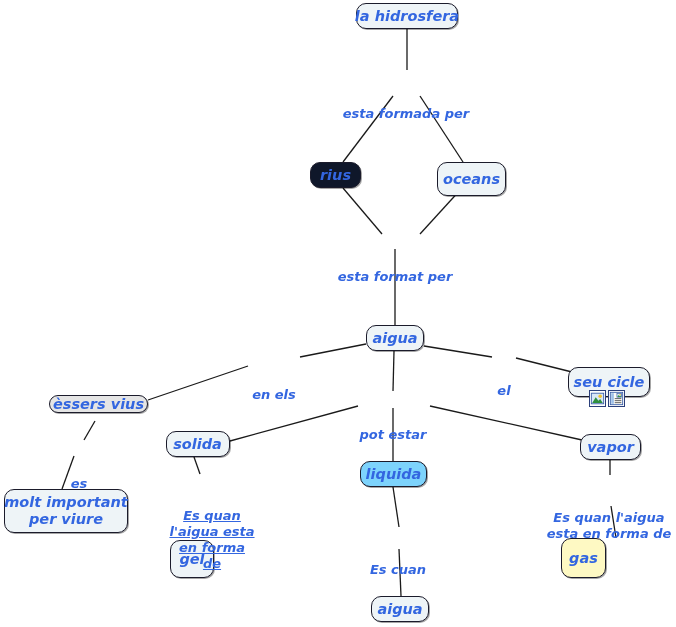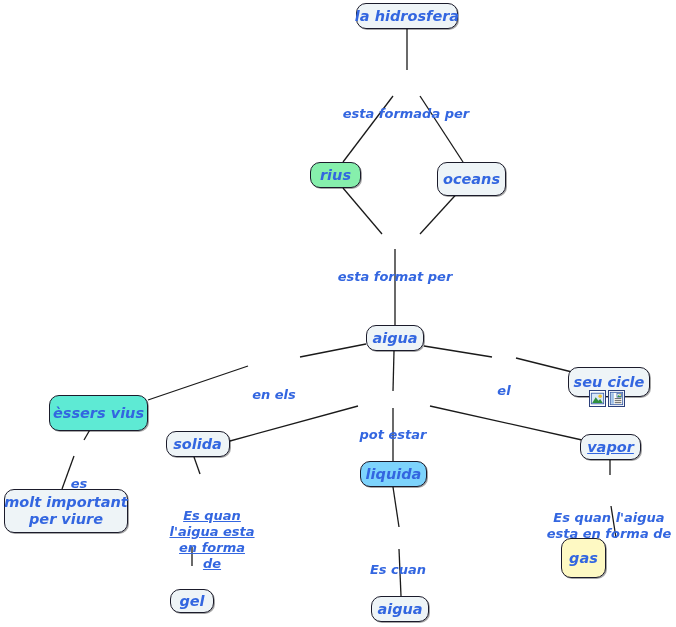--- a/index.html
+++ b/index.html
@@ -85,32 +85,32 @@
       <line x1="194" y1="457" x2="200" y2="474" stroke="#1a1a1a" stroke-width="1.3"></line>
       <line x1="192" y1="547" x2="192" y2="566" stroke="#1a1a1a" stroke-width="1.3"></line>
       <line x1="393" y1="487" x2="399" y2="527" stroke="#1a1a1a" stroke-width="1.3"></line>
       <line x1="399" y1="549" x2="401" y2="596" stroke="#1a1a1a" stroke-width="1.3"></line>
       <line x1="610" y1="460" x2="610" y2="475" stroke="#1a1a1a" stroke-width="1.3"></line>
       <line x1="611" y1="506" x2="616" y2="538" stroke="#1a1a1a" stroke-width="1.3"></line>
     </svg>
 
   <div id="node-layer">
       <div class="node" style="left: 356px; top: 3px; width: 102px; height: 26px; background: rgb(238, 244, 247); border-color: rgb(27, 27, 43); color: rgb(51, 102, 224);">la hidrosfera</div>
-      <div class="node" style="left: 310px; top: 162px; width: 51px; height: 26px; background: #86efac; border-color: rgb(27, 27, 43); color: rgb(51, 102, 224);">rius</div>
+      <div class="node" style="left: 310px; top: 162px; width: 51px; height: 26px; background: #0f172a; border-color: rgb(27, 27, 43); color: rgb(51, 102, 224);">rius</div>
       <div class="node" style="left: 437px; top: 162px; width: 69px; height: 34px; background: rgb(238, 244, 247); border-color: rgb(27, 27, 43); color: rgb(51, 102, 224);">oceans</div>
       <div class="node" style="left: 366px; top: 325px; width: 58px; height: 26px; background: rgb(238, 244, 247); border-color: rgb(27, 27, 43); color: rgb(51, 102, 224);">aigua</div>
       <div class="node" style="left: 568px; top: 367px; width: 82px; height: 30px; background: rgb(238, 244, 247); border-color: rgb(27, 27, 43); color: rgb(51, 102, 224);">seu cicle</div>
-      <div class="node" style="left: 49px; top: 395px; width: 99px; height: 36px; background: #5eead4; border-color: rgb(27, 27, 43); color: rgb(51, 102, 224);">èssers vius</div>
+      <div class="node" style="left: 49px; top: 395px; width: 99px; height: 18px; background: #e5e5e5; border-color: rgb(27, 27, 43); color: rgb(51, 102, 224);">èssers vius</div>
       <div class="node" style="left: 4px; top: 489px; width: 124px; height: 44px; background: rgb(238, 244, 247); border-color: rgb(27, 27, 43); color: rgb(51, 102, 224);">molt important
 per viure</div>
       <div class="node" style="left: 166px; top: 431px; width: 64px; height: 26px; background: rgb(238, 244, 247); border-color: rgb(27, 27, 43); color: rgb(51, 102, 224); padding-left: 8px;">solida</div>
-      <div class="node" style="left: 170px; top: 589px; width: 44px; height: 24px; background: rgb(238, 244, 247); border-color: rgb(27, 27, 43); color: rgb(51, 102, 224);">gel</div>
+      <div class="node" style="left: 170px; top: 540px; width: 44px; height: 38px; background: rgb(238, 244, 247); border-color: rgb(27, 27, 43); color: rgb(51, 102, 224);">gel</div>
       <div class="node" style="left: 360px; top: 461px; width: 67px; height: 26px; background: #7dd3fc; border-color: rgb(27, 27, 43); color: rgb(51, 102, 224);">liquida</div>
       <div class="node" style="left: 371px; top: 596px; width: 58px; height: 26px; background: rgb(238, 244, 247); border-color: rgb(27, 27, 43); color: rgb(51, 102, 224);">aigua</div>
-      <div class="node" style="left: 580px; top: 434px; width: 61px; height: 26px; background: rgb(238, 244, 247); border-color: rgb(27, 27, 43); color: rgb(51, 102, 224); text-decoration: underline;">vapor</div>
+      <div class="node" style="left: 580px; top: 434px; width: 61px; height: 26px; background: rgb(238, 244, 247); border-color: rgb(27, 27, 43); color: rgb(51, 102, 224);">vapor</div>
       <div class="node" style="left: 561px; top: 538px; width: 45px; height: 40px; background: #fef9c3; border-color: rgb(27, 27, 43); color: rgb(51, 102, 224);">gas</div>
     </div>
 
   <div id="label-layer">
       <div class="link-label" style="left: 406px; top: 78px; color: rgb(51, 102, 224);">esta formada per</div>
       <div class="link-label" style="left: 395px; top: 241px; color: rgb(51, 102, 224);">esta format per</div>
       <div class="link-label" style="left: 274px; top: 359px; color: rgb(51, 102, 224); font-style: italic;">en els</div>
       <div class="link-label" style="left: 504px; top: 355px; color: rgb(51, 102, 224);">el</div>
       <div class="link-label" style="left: 79px; top: 448px; color: rgb(51, 102, 224);">es</div>
       <div class="link-label" style="left: 393px; top: 399px; color: rgb(51, 102, 224);">pot estar</div>

